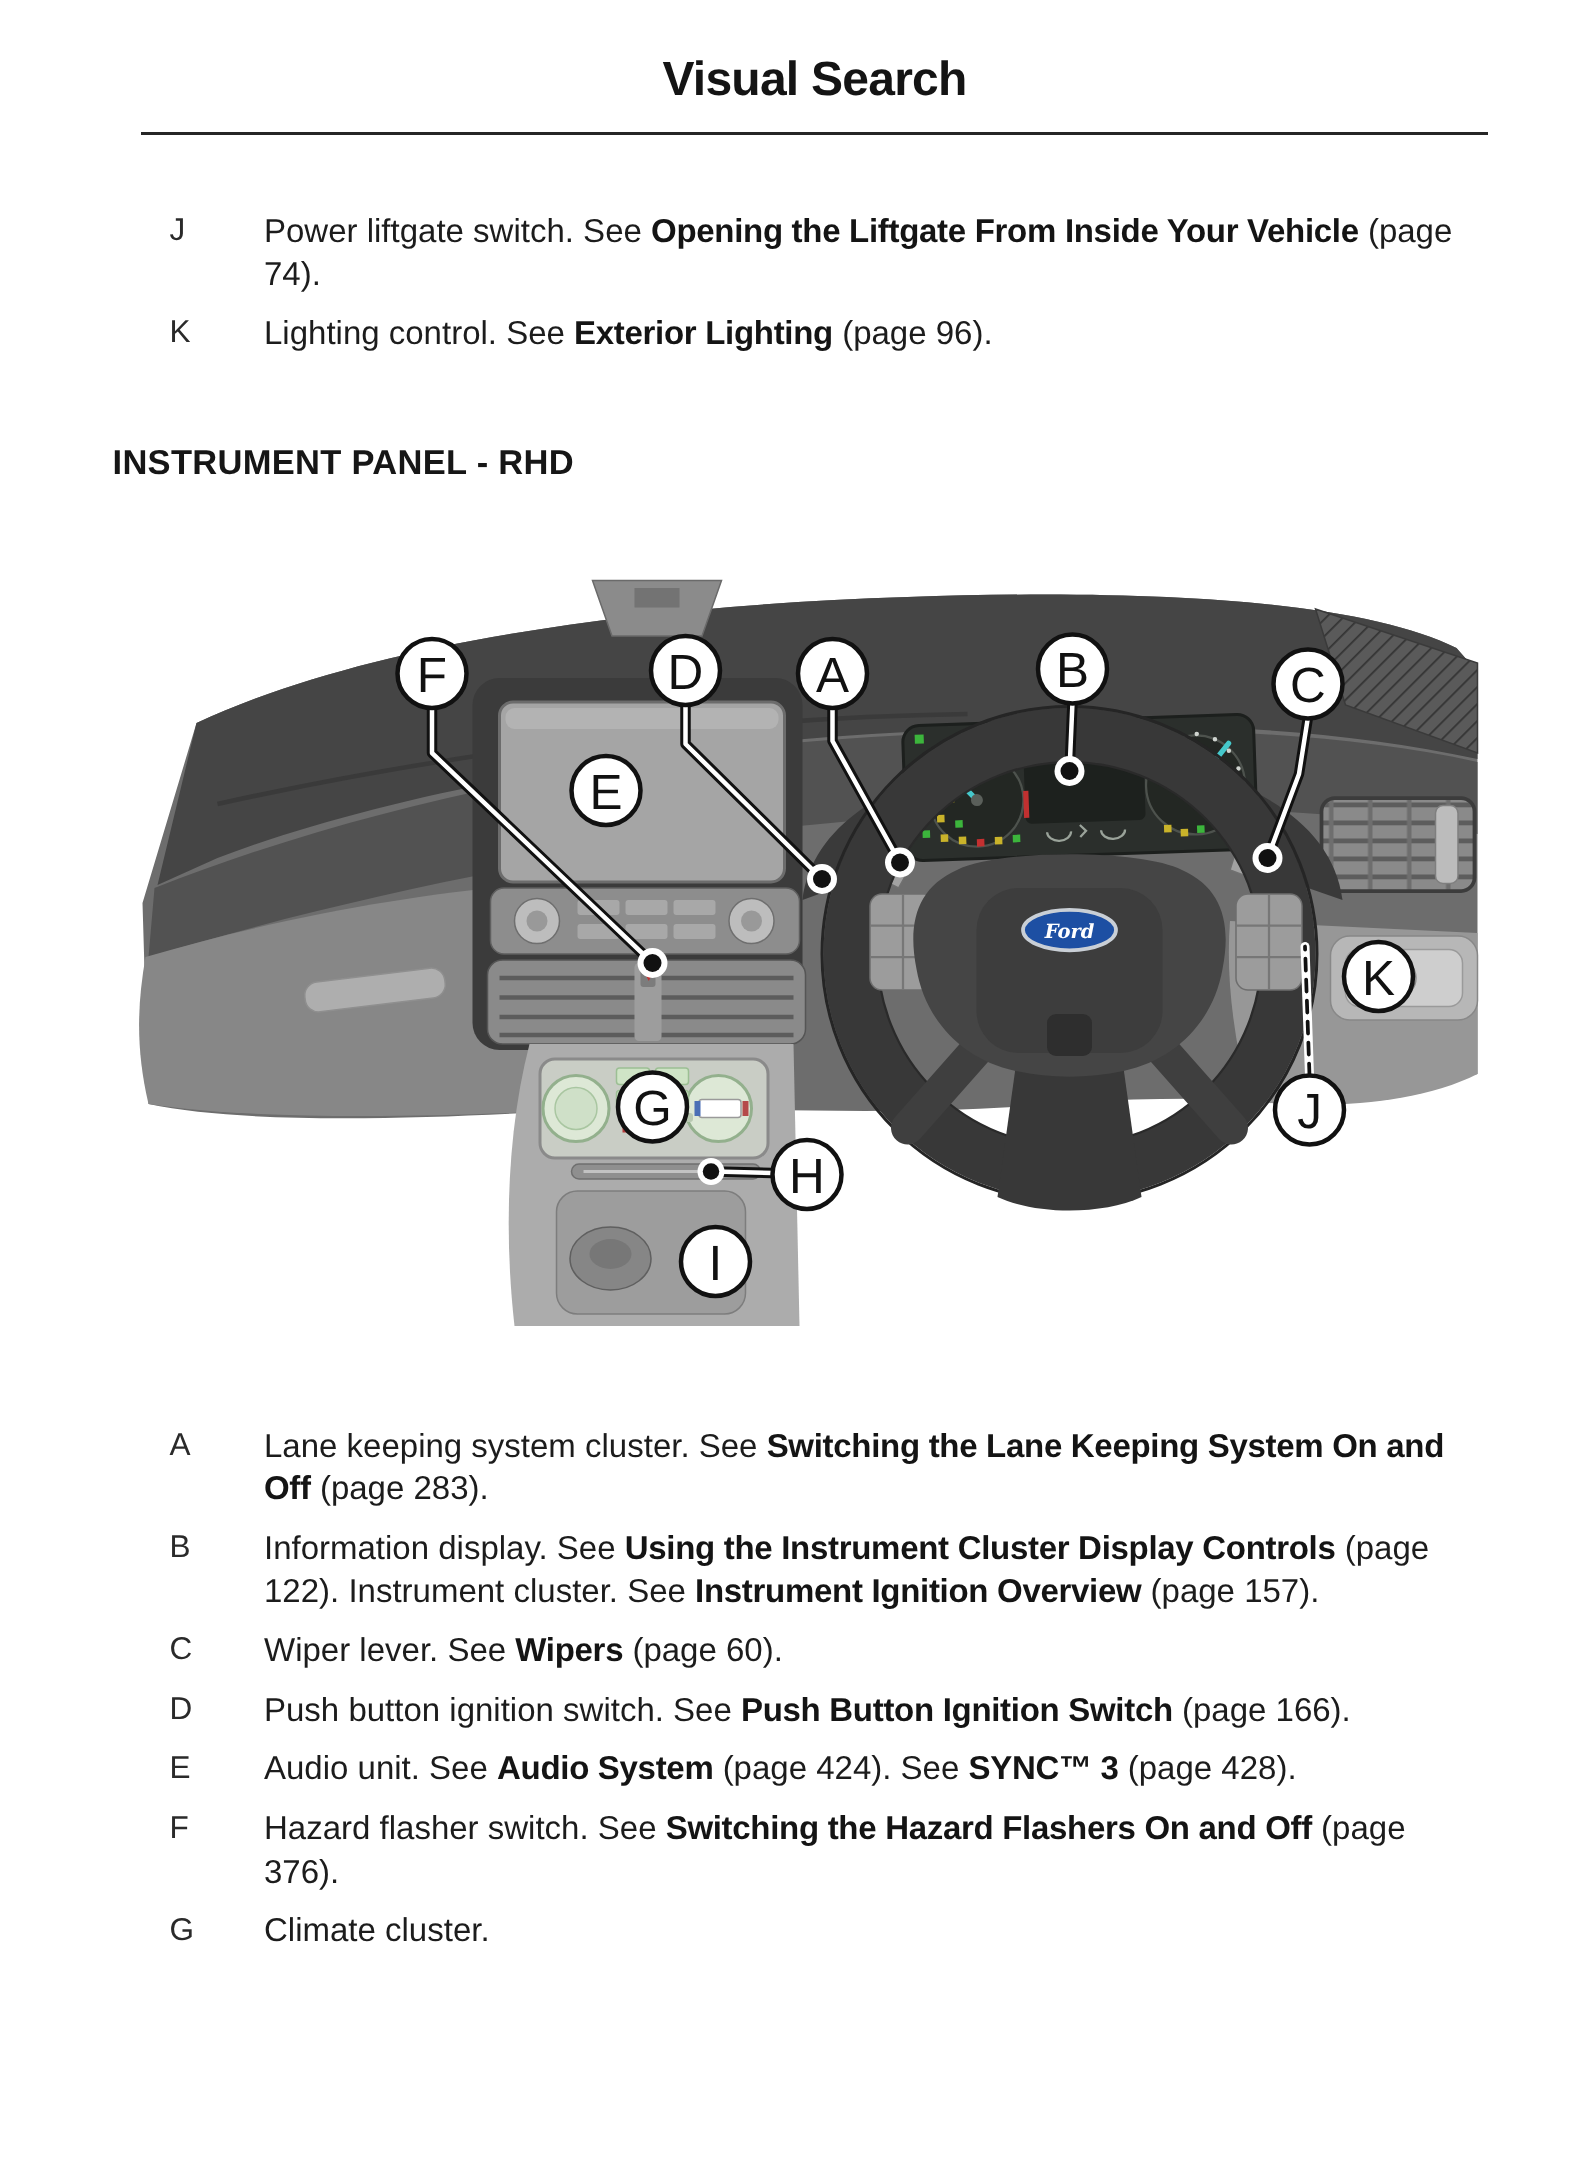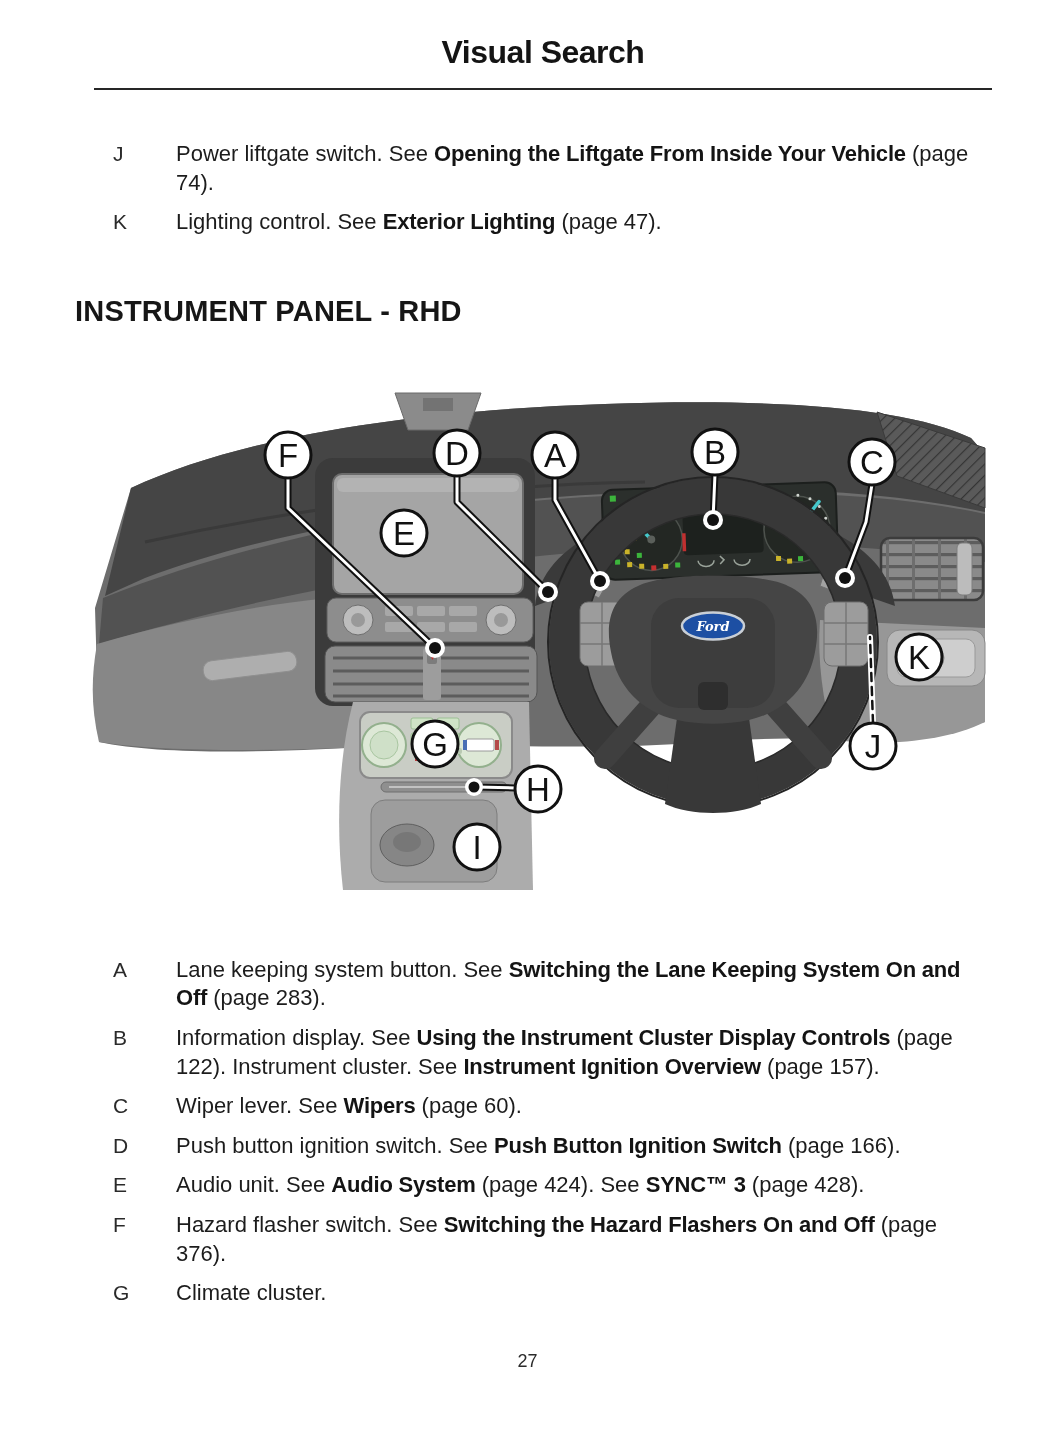--- a/index.html
+++ b/index.html
@@ -33,21 +33,21 @@
     font-size:21px;line-height:1.3;color:#2a2a2a;
   }
   .legend-text{
     flex:1 1 auto;
     font-size:22px;line-height:1.3;color:#1c1c1c;
   }
   .legend-text b{font-weight:700;letter-spacing:-.2px;color:#141414;}
   
   .section-heading{
     margin:58px 0 0 75px;
-    font-size:29px;font-weight:700;letter-spacing:.2px;
+    font-size:23px;font-weight:700;letter-spacing:.2px;
     color:#161616;
   }
   
   .diagram-wrap{margin:62px 0 0 85px;width:910px;height:500px;}
   .diagram-wrap svg{display:block;}
   
   .page-footer{
     position:absolute;left:0;right:0;bottom:76px;
     text-align:center;font-size:18px;color:#2b2b2b;
   }
@@ -70,21 +70,21 @@
     <hr class="title-rule">
   </header>
 
   <section class="legend legend-top">
       <div class="legend-row">
         <div class="legend-letter">J</div>
         <div class="legend-text"><span>Power liftgate switch. See </span><b>Opening the Liftgate From Inside Your Vehicle</b><span> (page 74).</span></div>
       </div>
       <div class="legend-row">
         <div class="legend-letter">K</div>
-        <div class="legend-text"><span>Lighting control. See </span><b>Exterior Lighting</b><span> (page 47).</span></div>
+        <div class="legend-text"><span>Lighting control. See </span><b>Exterior Lighting</b><span> (page 96).</span></div>
       </div>
     </section>
 
   <h2 class="section-heading">INSTRUMENT PANEL - RHD</h2>
 
   <figure class="diagram-wrap" style="margin-right:0;">
   <svg width="910" height="500" viewBox="0 0 910 500" xmlns="http://www.w3.org/2000/svg">
     <defs>
       <pattern id="hatchDiag" width="8" height="8" patternUnits="userSpaceOnUse" patternTransform="rotate(45)">
         <rect width="8" height="8" fill="#5a5a5a"></rect>
@@ -361,21 +361,21 @@
         <circle cx="392" cy="457" r="23" fill="#fff" stroke="#111" stroke-width="3"></circle>
         <text x="392" y="469" text-anchor="middle" class="callout-letter">I</text>
       </g>
     </g>
   </svg>
   </figure>
 
   <section class="legend legend-bottom">
       <div class="legend-row">
         <div class="legend-letter">A</div>
-        <div class="legend-text"><span>Lane keeping system button. See </span><b>Switching the Lane Keeping System On and Off</b><span> (page 283).</span></div>
+        <div class="legend-text"><span>Lane keeping system cluster. See </span><b>Switching the Lane Keeping System On and Off</b><span> (page 283).</span></div>
       </div>
       <div class="legend-row">
         <div class="legend-letter">B</div>
         <div class="legend-text"><span>Information display. See </span><b>Using the Instrument Cluster Display Controls</b><span> (page 122). Instrument cluster. See </span><b>Instrument Ignition Overview</b><span> (page 157).</span></div>
       </div>
       <div class="legend-row">
         <div class="legend-letter">C</div>
         <div class="legend-text"><span>Wiper lever. See </span><b>Wipers</b><span> (page 60).</span></div>
       </div>
       <div class="legend-row">
@@ -389,17 +389,14 @@
       <div class="legend-row">
         <div class="legend-letter">F</div>
         <div class="legend-text"><span>Hazard flasher switch. See </span><b>Switching the Hazard Flashers On and Off</b><span> (page 376).</span></div>
       </div>
       <div class="legend-row">
         <div class="legend-letter">G</div>
         <div class="legend-text"><span>Climate cluster.</span></div>
       </div>
     </section>
 
-  <footer class="page-footer">
-    <span>27</span>
-  </footer>
 
 </div>
 
 </body></html>

